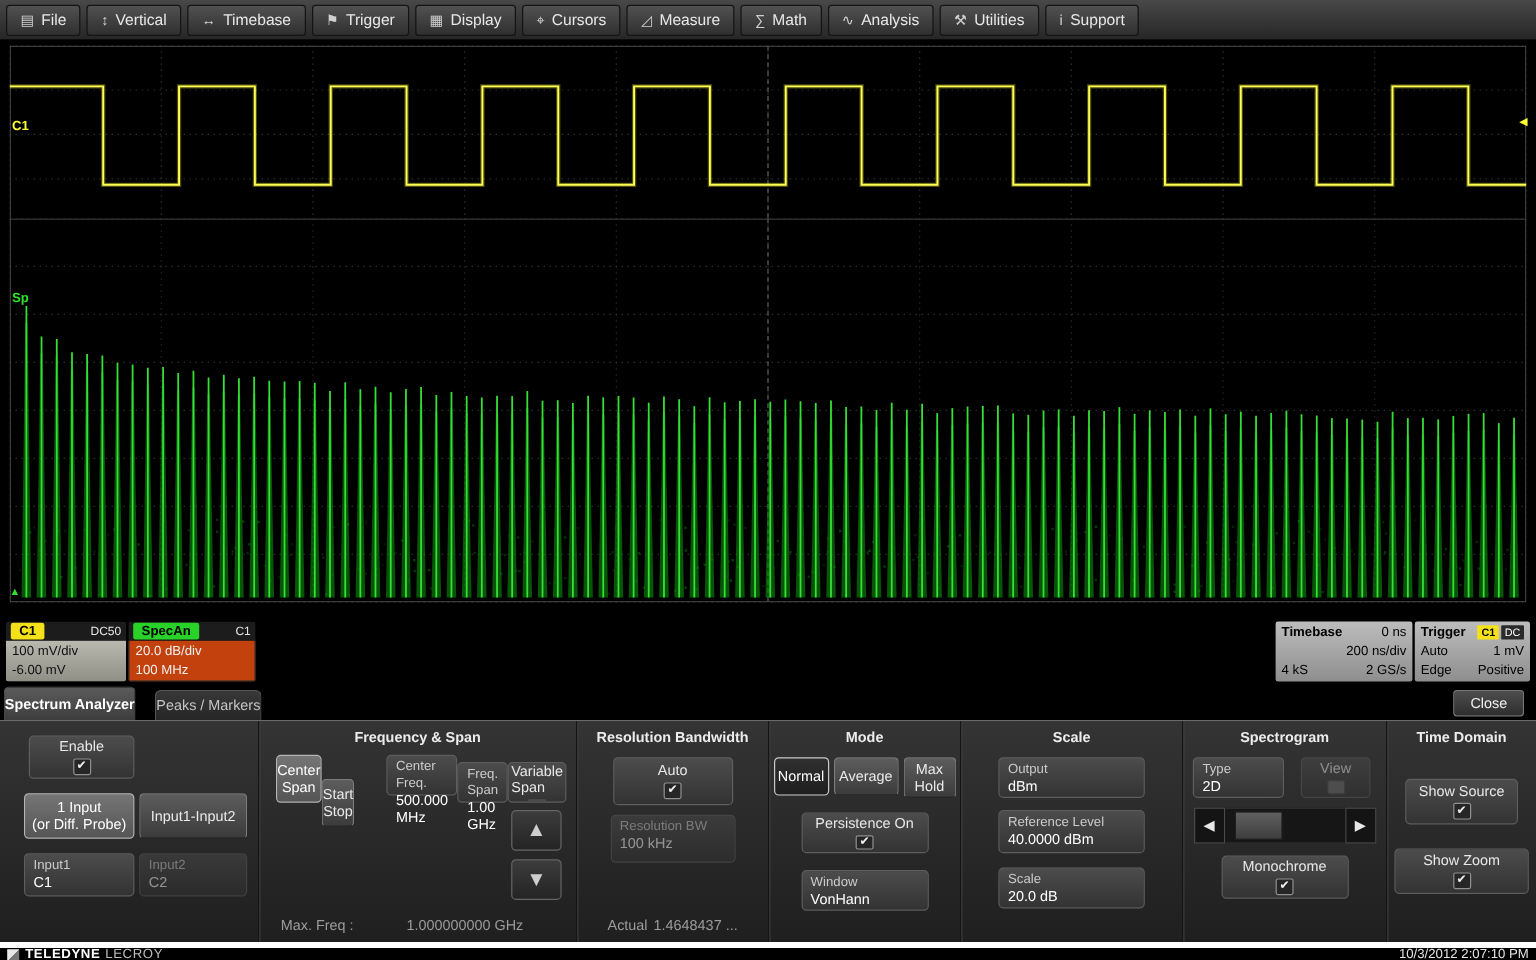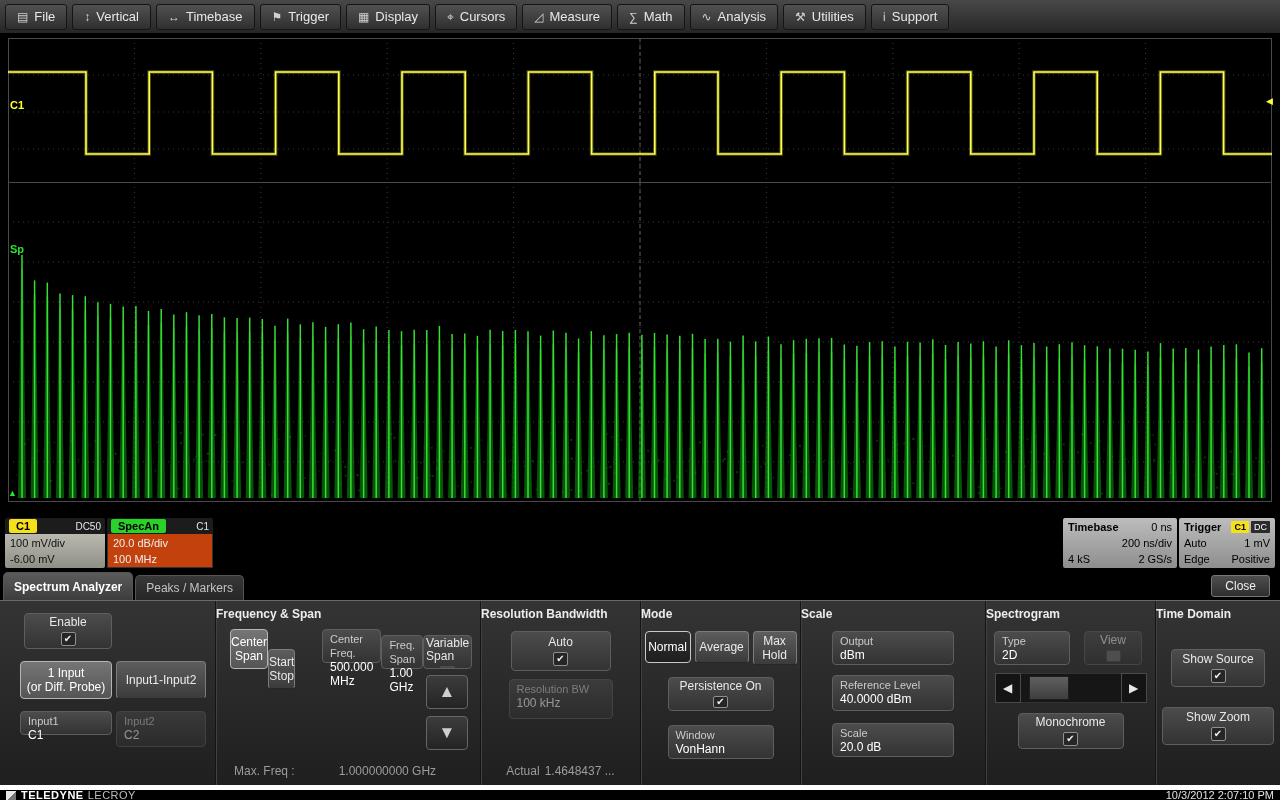--- a/index.html
+++ b/index.html
@@ -41,28 +41,28 @@
 .tbrow{display:flex;justify-content:space-between;line-height:16px}
 .tbrow b{font-weight:bold}
 .trigchips{display:flex;gap:2px;align-items:center}
 .minichip{padding:0 3px;height:12px;line-height:12px;font-size:9px;border-radius:1px;font-weight:bold}
 .minichip.y{background:#f4e11a;color:#000}
 .minichip.d{background:#2b2b2b;color:#fff;font-weight:normal}
 
 
 .dialog{position:absolute;top:572px;left:0;width:1280px;height:213px;background:#000}
 .tabstrip{position:absolute;top:0;left:0;right:0;height:28px;display:flex;align-items:flex-end;padding-left:3px}
-.tab{height:25px;padding:0 10px;display:flex;align-items:center;font-size:12px;color:#c4c4c4;background:linear-gradient(#383838,#262626);border:1px solid #555;border-bottom:none;border-radius:5px 5px 0 0;margin-right:2px;cursor:pointer}
+.tab{height:25px;padding:0 0;display:flex;align-items:center;font-size:12px;color:#c4c4c4;background:linear-gradient(#383838,#262626);border:1px solid #555;border-bottom:none;border-radius:5px 5px 0 0;margin-right:16px;cursor:pointer}
 .tab.active{background:linear-gradient(#5b5b5b,#3d3d3d);color:#fff;height:28px;font-weight:bold}
 .closebtn{margin-left:auto;margin-right:10px;margin-bottom:3px;height:22px;padding:0 13px;background:linear-gradient(#4e4e4e,#2e2e2e);border:1px solid #777;border-radius:3px;color:#f0f0f0;font-size:12px;font-family:inherit;cursor:pointer}
 .dbody{position:absolute;top:28px;left:0;width:1280px;height:185px;background:linear-gradient(#343434,#1f1f1f);border-top:1px solid #6a6a6a;display:flex}
 .col{height:100%;padding-top:4px;position:relative}
 .col+.col{border-left:1px solid #141414;box-shadow:inset 1px 0 0 #414141}
 .c-inputs{width:215px}.c-freq{width:265px}.c-rbw{width:160px}.c-mode{width:160px}.c-scale{width:185px}.c-spec{width:170px}.c-time{width:125px}
-.sechead{font-size:12px;font-weight:bold;color:#ececec;height:18px;line-height:18px}
+.sechead{font-size:12px;font-weight:bold;color:#ececec;text-align:center;height:18px;line-height:18px}
 
 .btn{background:linear-gradient(#5d5d5d,#3b3b3b);border:1px solid #7c7c7c;border-bottom-color:#262626;border-radius:4px;color:#eaeaea;font-size:12px;text-align:center;display:flex;flex-direction:column;justify-content:center;line-height:1.2;font-family:inherit;cursor:pointer}
 .btn.sel{background:linear-gradient(#757575,#555);border-color:#b5b5b5;color:#fff}
 .btn.seldark{background:linear-gradient(#303030,#1e1e1e);border:1px solid #c9c9c9;color:#fff}
 .field{background:linear-gradient(#4c4c4c,#333);border:1px solid #5e5e5e;border-radius:4px;padding:2px 7px;color:#fff;text-align:left}
 .flabel{display:block;font-size:11px;color:#cbcbcb;line-height:14px}
 .fval{display:block;font-size:12px;color:#fff;line-height:14px}
 .dim{opacity:.5}
 .cbbtn{background:linear-gradient(#4c4c4c,#333);border:1px solid #5e5e5e;border-radius:4px;display:flex;flex-direction:column;align-items:center;justify-content:center;gap:3px;padding:2px;cursor:pointer}
 .cblabel{font-size:12px;color:#e8e8e8;line-height:13px;text-align:left}
@@ -70,21 +70,21 @@
 .cb.off{background:#6e6e6e;border-color:#4c4c4c;color:transparent}
 .arrbtn{width:42px;height:34px;background:linear-gradient(#3c3c3c,#242424);border:1px solid #666;border-radius:4px;color:#cfcfcf;font-size:17px;display:flex;align-items:center;justify-content:center;cursor:pointer;font-family:inherit}
 .graytxt{color:#9c9c9c;font-size:12px}
 
 .rowflex{display:flex;gap:4px}
 
 #enable-ctl{width:88px;height:36px;margin:8px 0 0 24px}
 .c-inputs .rowflex{margin:12px 0 0 20px}
 .b-oneinput{width:92px;height:38px}
 .b-diff{width:90px;height:38px}
-.f-in{width:92px;height:24px}
+.f-in{width:92px;height:36px}
 .f-in2{width:90px;height:36px}
 
 .freqgrid{display:flex;margin-left:14px;margin-top:6px}
 .fg-a{display:flex;flex-direction:row;width:84px}
 .b-center{height:40px}
 .b-start{height:40px;margin-top:20px}
 .fg-b{display:flex;flex-direction:row;width:96px;margin-left:8px}
 .f-cf{height:34px}
 .f-fs{height:34px;margin-top:6px}
 .vs-ctl{height:34px;margin-top:6px}

